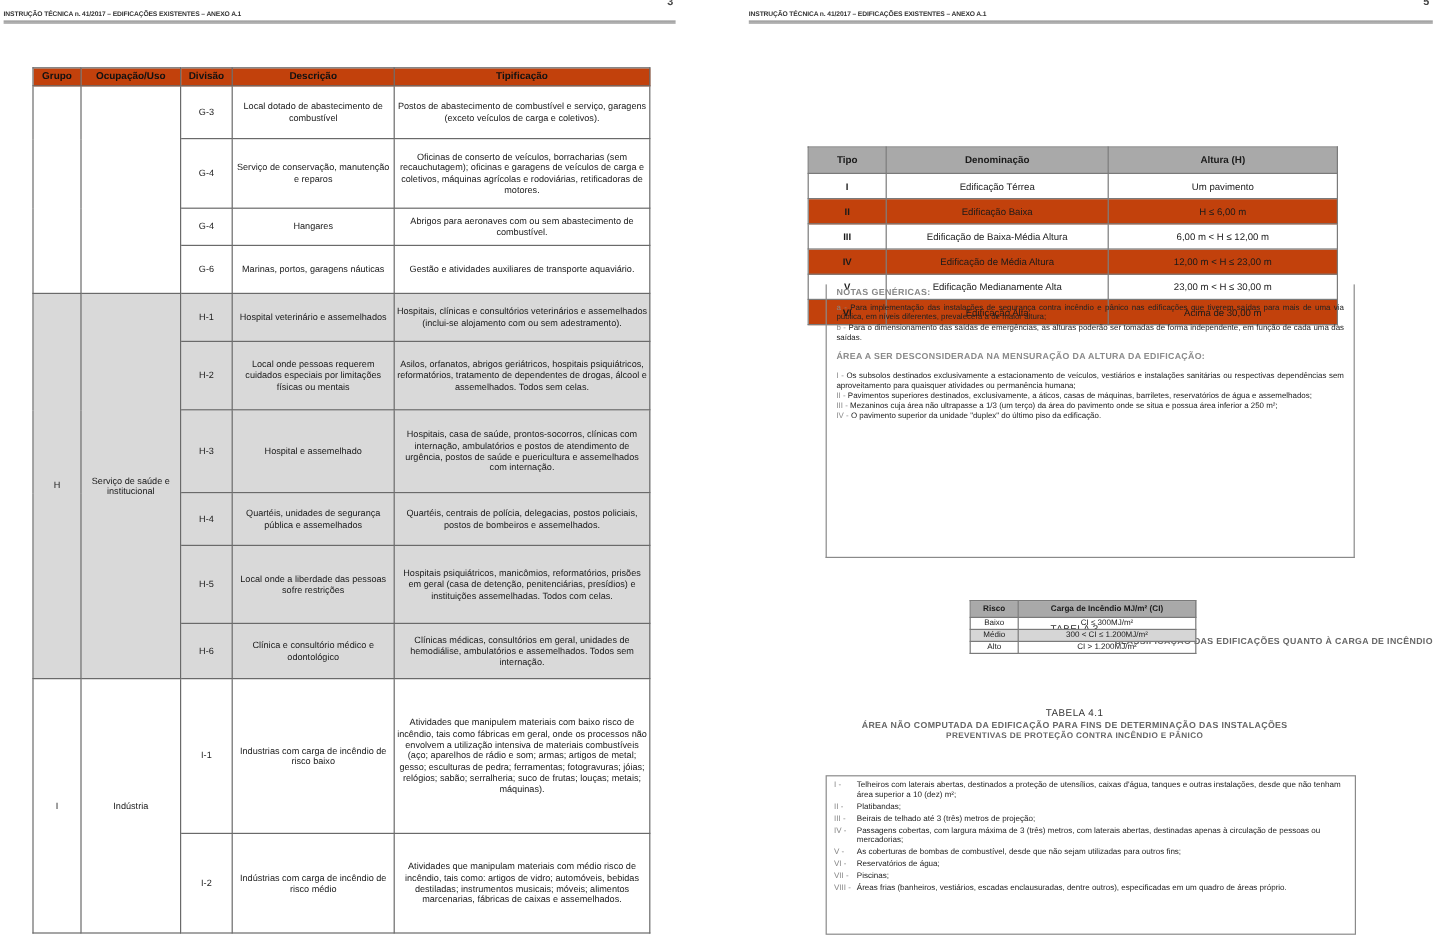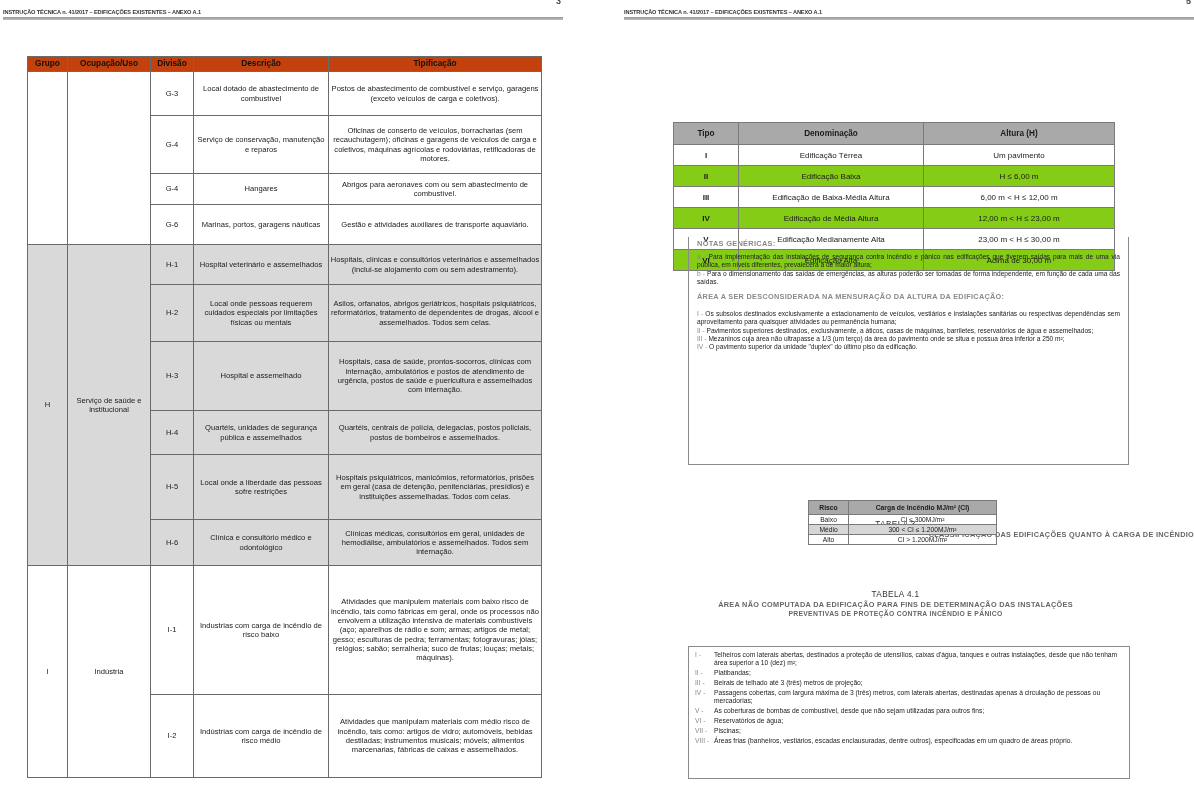--- a/index.html
+++ b/index.html
@@ -19,21 +19,21 @@
   table.cls tr.gray td { background:#d9d9d9; }
   table.cls td.grp { vertical-align:middle; }
 
   
   .tbl-caption { position:absolute; left:0; width:597px; text-align:center; color:#333; }
   .tbl-caption .t1 { font-size:8.2px; letter-spacing:0.4px; }
   .tbl-caption .t2 { font-size:7.3px; font-weight:bold; color:#666; letter-spacing:0.3px; }
   table.alt { position:absolute; border-collapse:collapse; table-layout:fixed; font-size:8px; }
   table.alt td, table.alt th { border:1px solid #7a7a7a; text-align:center; height:20px; padding:0; }
   table.alt th { background:#a9a9a9; font-weight:bold; height:21px; font-size:8.2px; }
-  table.alt tr.gray td { background:#84cc16; }
+  table.alt tr.gray td { background:#c2410c; }
   table.alt td.tipo { font-weight:bold; }
 
   .notes-box { position:absolute; left:91px; width:441px; border:1px solid #8a8a8a; border-top:none; font-size:6.6px; line-height:8.2px; color:#222; padding:2px 8px 16px 8px; box-sizing:border-box; text-align:justify; }
   .notes-box .ntitle { color:#888; font-weight:bold; font-size:7.4px; letter-spacing:0.3px; margin:1px 0 5px 0; }
   .notes-box .ntitle2 { color:#8a8a8a; font-weight:bold; font-size:7.3px; letter-spacing:0.3px; margin:7px 0 9px 0; }
   .notes-box .lbl { color:#888; }
 
   table.risk { position:absolute; border-collapse:collapse; table-layout:fixed; font-size:6.7px; }
   table.risk td, table.risk th { border:1px solid #7a7a7a; text-align:center; height:9px; padding:0; line-height:8px; }
   table.risk th { background:#a9a9a9; font-weight:bold; height:13px; font-size:6.8px; }

